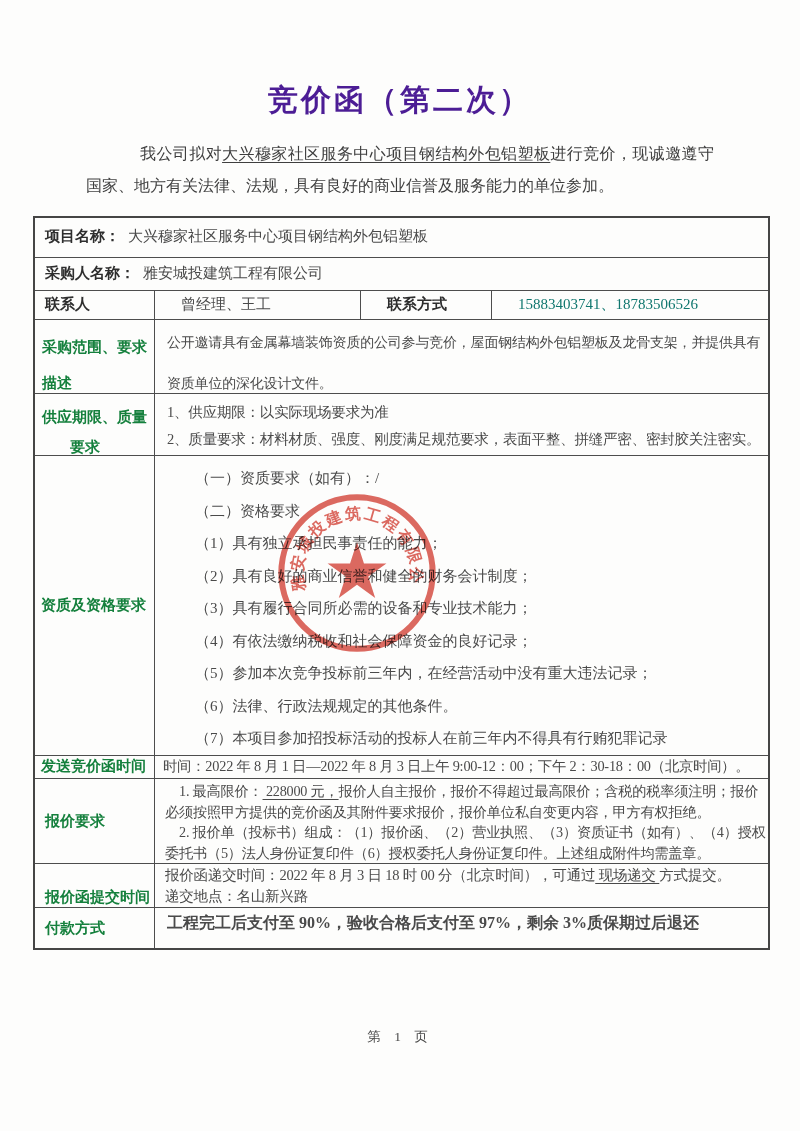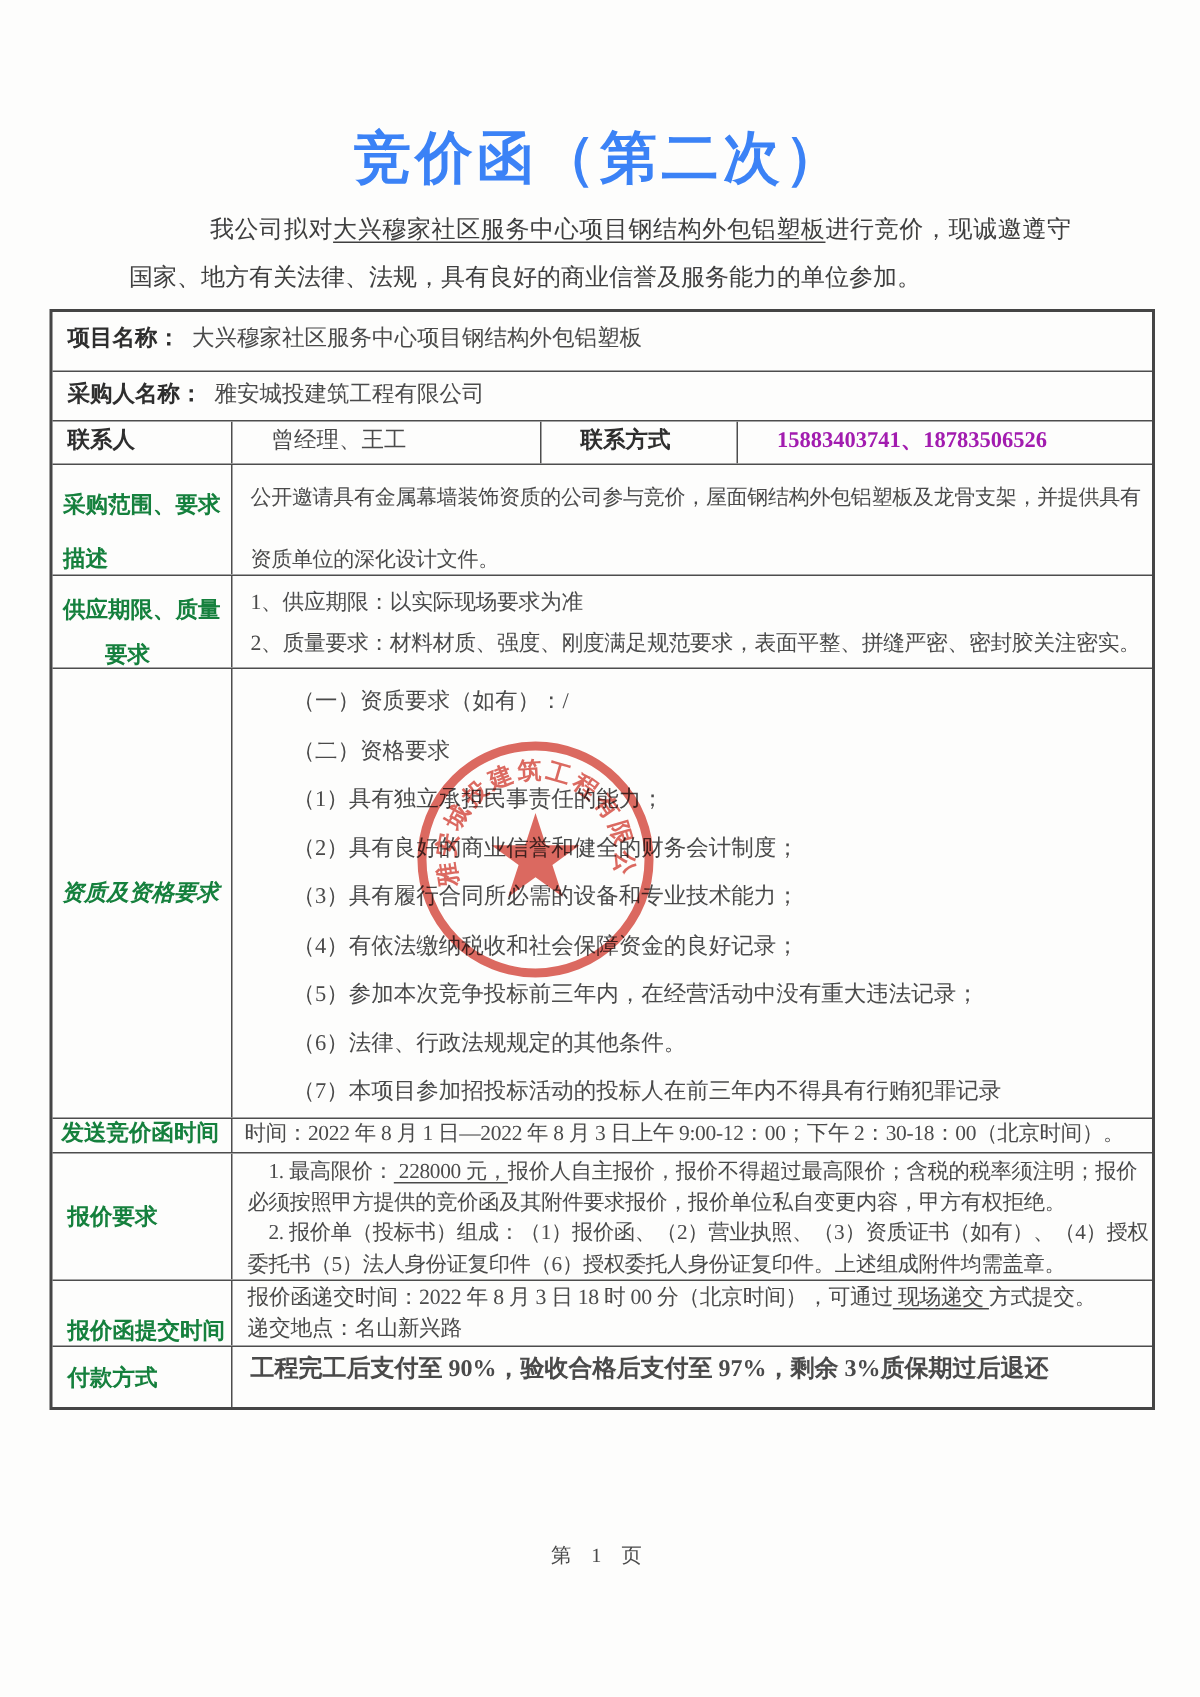--- a/index.html
+++ b/index.html
@@ -6,66 +6,66 @@
   html,body { width:800px; height:1131px; }
   body {
     font-family: "Liberation Serif", serif;
     background:#fdfdfc;
     color:#444;
     position:relative;
     overflow:hidden;
   }
   .page-title {
     position:absolute; top:80px; left:0; width:800px;
-    text-align:center; font-size:38px; font-weight:bold;
-    color:#3b82f6; letter-spacing:3px;
+    text-align:center; font-size:30px; font-weight:bold;
+    color:#4c1d95; letter-spacing:3px;
     font-family:Liberation Sans, sans-serif;
   }
   .intro {
     position:absolute; top:138px; left:86px; width:628px;
     font-size:16px; line-height:32px; color:#3f3f3f;
     text-indent:54px; text-align:justify;
   }
   .u { text-decoration:underline; text-underline-offset:3px; }
   
   .doc-table {
-    position:absolute; left:33px; top:206px; width:737px;
+    position:absolute; left:33px; top:216px; width:737px;
     border:2px solid #454545; font-size:15px;
   }
   .t-row { display:flex; width:100%; overflow:hidden; }
   .t-row + .t-row { border-top:1.5px solid #4d4d4d; }
   .lab {
     width:120px; flex:0 0 120px; border-right:1.5px solid #4d4d4d;
     font-weight:bold; color:#15803d; overflow:hidden;
   }
   .cnt { flex:1; overflow:hidden; color:#4a4a4a; }
   .bold-inline { font-weight:bold; color:#2e2e2e; }
   
   .r-single { height:39px; line-height:37px; padding-left:10px; }
   .r-single.r2 { height:33px; line-height:31px; }
   .r-single .val { margin-left:8px; color:#4a4a4a; font-weight:normal; }
   
   .r-contact { height:29px;gap:16px; }
   .r-contact > div { line-height:27px; padding-left:10px; overflow:hidden; }
   .c1 { width:120px; flex:0 0 120px; border-right:1.5px solid #4d4d4d; font-weight:bold; color:#2e2e2e; }
   .c2 { width:190px; flex:0 0 190px; border-right:1.5px solid #4d4d4d; color:#4a4a4a; }
   .c3 { width:115px; flex:0 0 115px; border-right:1.5px solid #4d4d4d; font-weight:bold; color:#2e2e2e; }
-  .c4 { flex:1; color:#a21caf;font-weight:bold; }
+  .c4 { flex:1; color:#0f766e; }
   
   .r-scope { height:74px; }
   .r-scope .lab { padding:9px 0 0 7px; line-height:36px; }
   .r-scope .cnt { padding:2px 0 0 12px; line-height:41px; font-size:14px; white-space:nowrap; letter-spacing:-0.2px; }
   
   .r-supply { height:62px; }
   .r-supply .lab { padding:8px 0 0 7px; line-height:30px; }
   .r-supply .lab .l2 { padding-left:28px; }
   .r-supply .cnt { padding:5px 0 0 12px; line-height:27px; font-size:14.5px; white-space:nowrap; letter-spacing:-0.2px; }
   
   .r-qual { height:300px; }
-  .r-qual .lab { display:flex; align-items:center; padding-left:6px;font-style:italic; }
+  .r-qual .lab { display:flex; align-items:center; padding-left:6px; }
   .r-qual .cnt { padding:6px 0 0 40px; line-height:32.5px; font-size:15px; white-space:nowrap; }
   
   .r-send { height:23px; }
   .r-send .lab { line-height:21px; padding-left:6px; }
   .r-send .cnt { line-height:21px; padding-left:8px; font-size:14.3px; white-space:nowrap; letter-spacing:-0.2px; }
   
   .r-quote { height:85px; }
   .r-quote .lab { display:flex; align-items:center; padding-left:10px; }
   .r-quote .cnt { padding:2px 0 0 10px; line-height:20.5px; font-size:14.2px; white-space:nowrap; letter-spacing:-0.2px; }
   .ind { text-indent:14px; }

